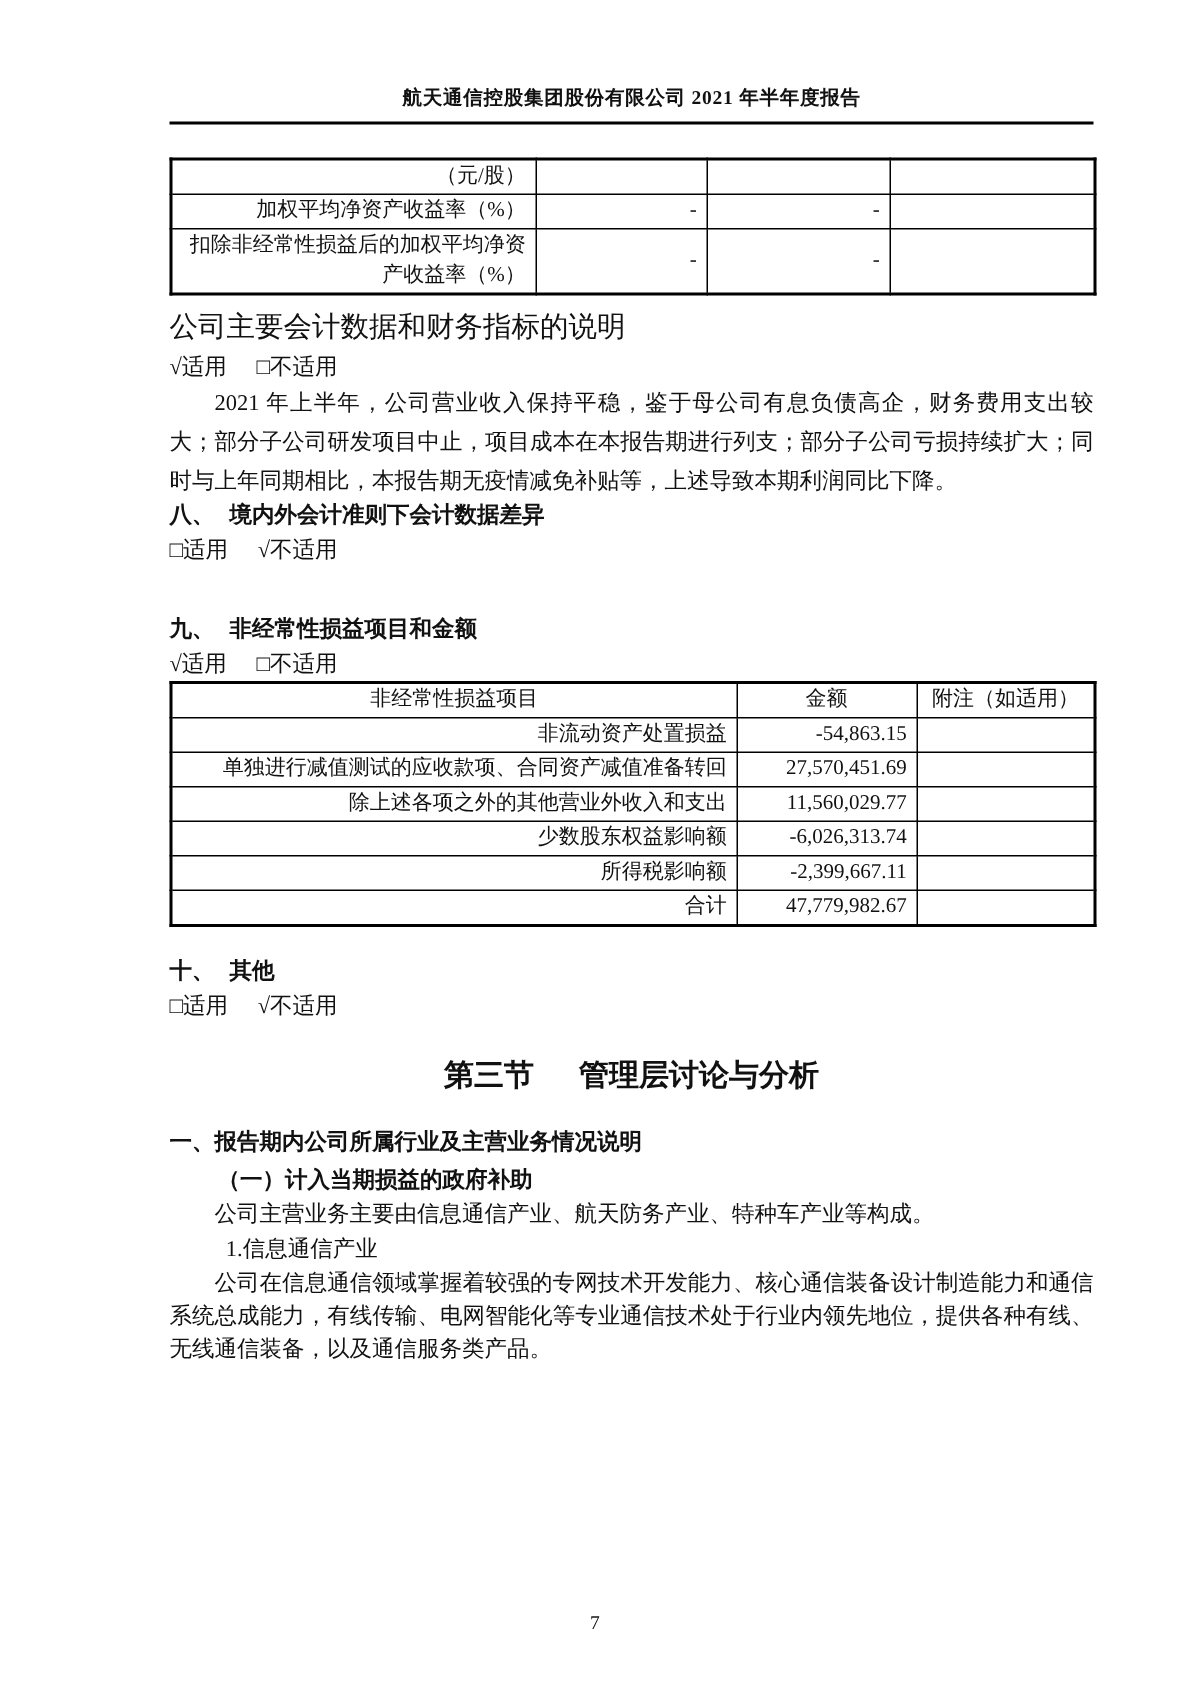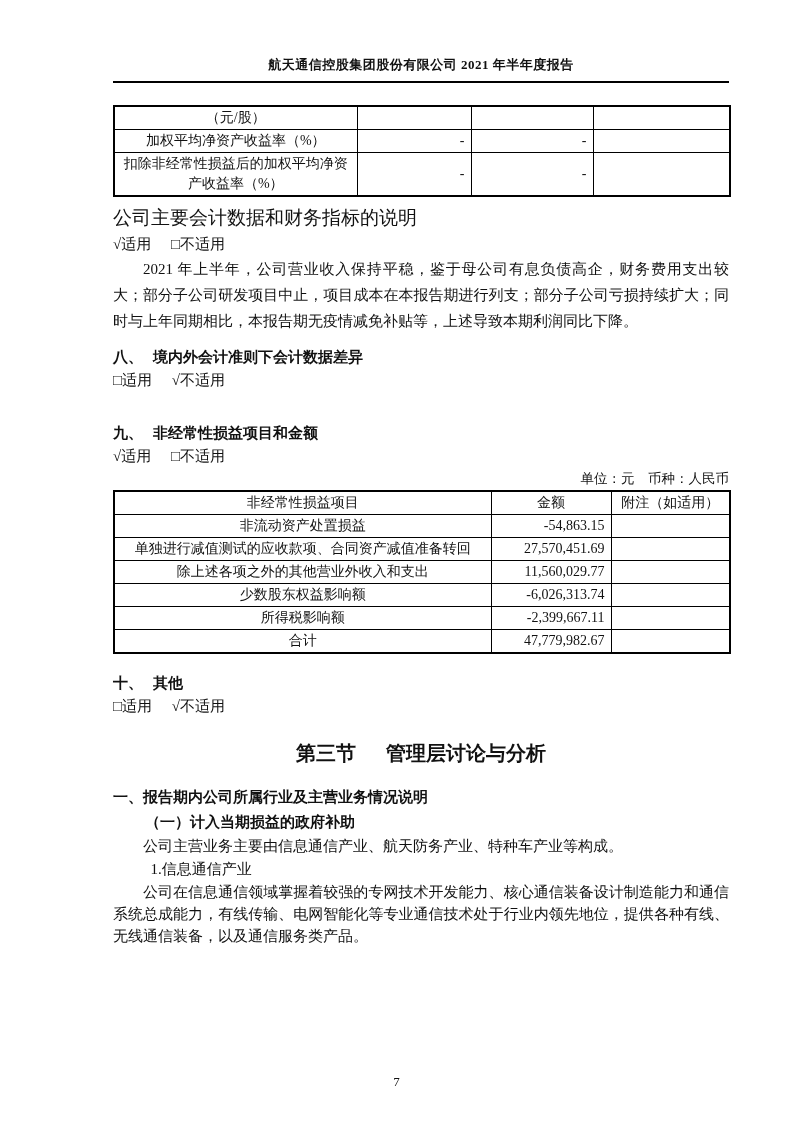--- a/index.html
+++ b/index.html
@@ -17,40 +17,40 @@
     border-bottom:2px solid #000;
     text-align:center; font-size:13px; font-weight:bold;
     letter-spacing:.5px;
   }
 
   
   table { border-collapse:collapse; table-layout:fixed; width:616px; }
   table { border:2px solid #000; }
   td, th { border:1px solid #000; font-size:14px; font-weight:normal;
            vertical-align:middle; padding:1px 6px; line-height:20px; }
-  .c-item { text-align:center; }
+  .c-item { text-align:right; }
   .c-num  { text-align:right; }
   .c-ctr  { text-align:center; }
   .t1 { margin-top:22px; }
   .t2 { margin-top:2px;border-radius:27px; }
   .t2 .multi { line-height:21px; padding-top:0; padding-bottom:0; }
 
   
   .note-title { margin-top:8px; font-size:19px; }
   .applicability { margin-top:4px; font-size:15px; }
   .applicability .opt2 { margin-left:16px; }
   .note-para { margin-top:2px; font-size:15px; line-height:26px;
                text-indent:2em; text-align:justify; }
 
   .sec-heading {
     font-family:"Liberation Sans","DejaVu Sans",sans-serif;
     font-weight:bold; font-size:15px;
   }
   .sec-heading .sec-num { margin-right:10px; }
-  .sec8 { margin-top:14px; }
+  .sec8 { }
   .sec9 { margin-top:34px; }
   .sec10 { margin-top:20px; }
 
   .unit-note { margin-top:4px; text-align:right; font-size:13.5px; }
 
   .chapter {
     margin-top:24px; text-align:center;
     font-family:"Liberation Sans","DejaVu Sans",sans-serif;
     font-weight:bold; font-size:20px; line-height:26px;
   }
@@ -121,21 +121,20 @@
     <span class="opt2">√不适用</span>
   </div>
 
   <div class="sec-heading sec9">
     <span class="sec-num">九、</span><span>非经常性损益项目和金额</span>
   </div>
   <div class="applicability">
     <span class="opt1">√适用</span>
     <span class="opt2">□不适用</span>
   </div>
-  <div class="unit-note">单位：元　币种：人民币</div>
 
   <table class="t2">
     <colgroup>
         <col style="width:377px">
         <col style="width:120px">
         <col style="width:119px">
       </colgroup>
     <tbody>
         <tr>
       <td class="c-ctr">非经常性损益项目</td>

